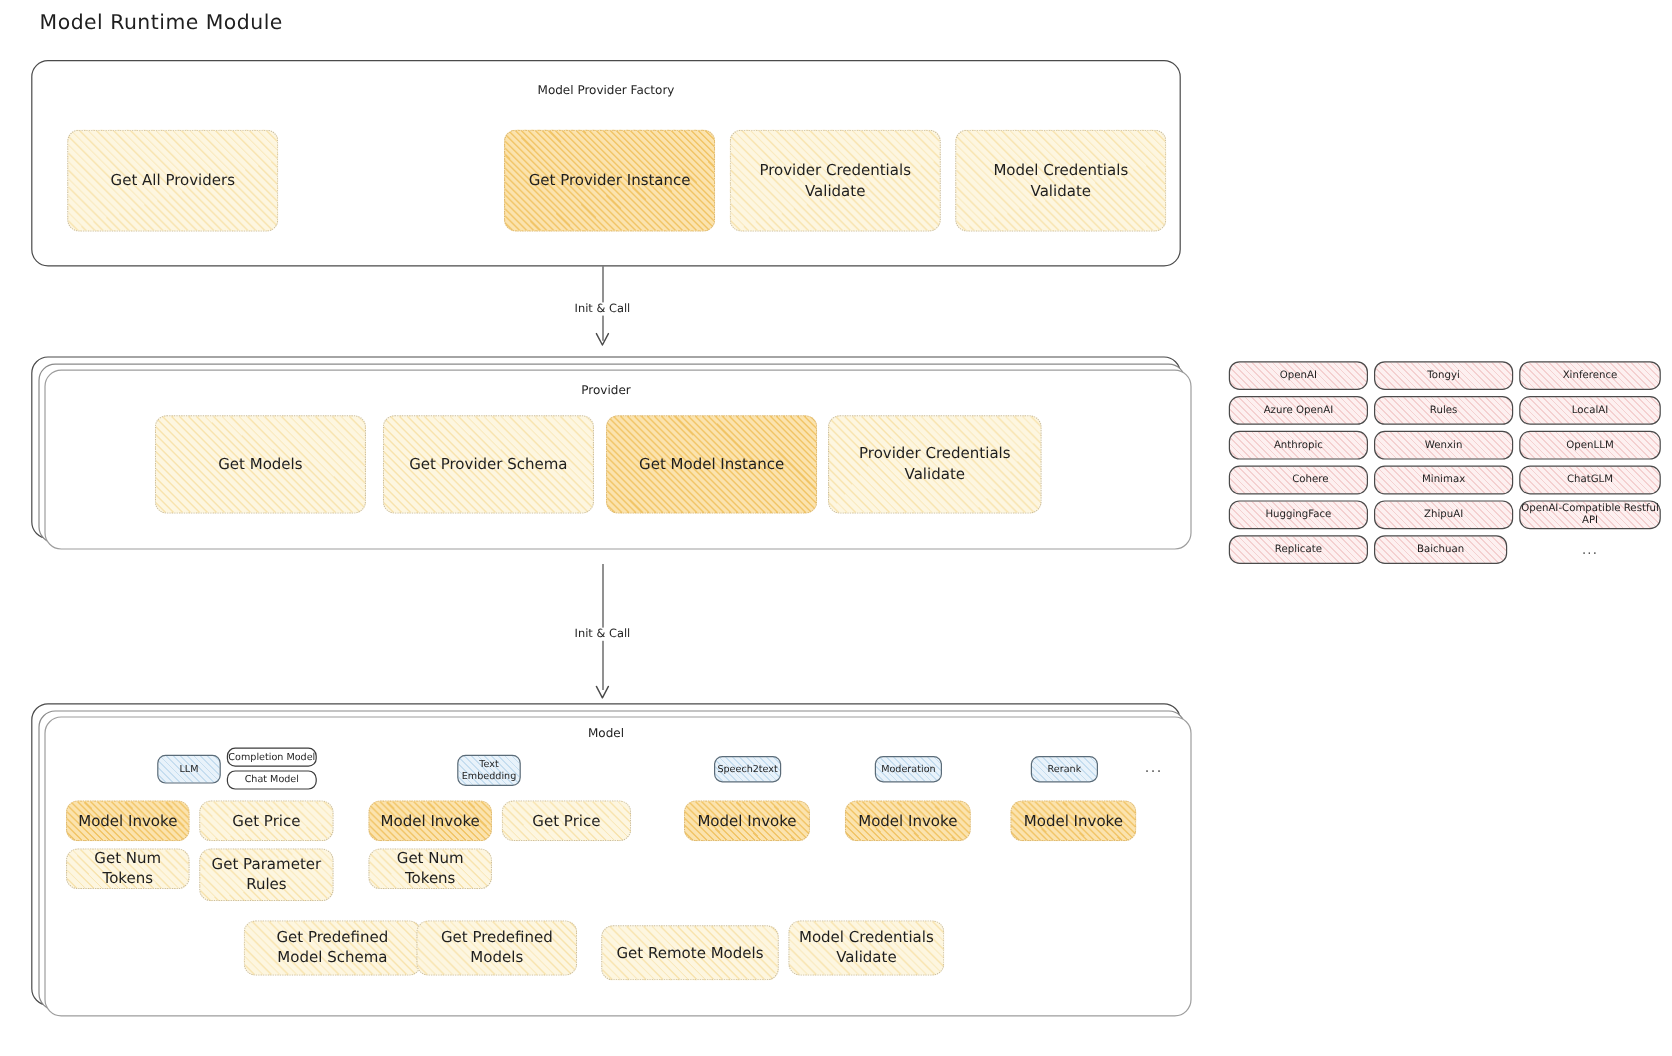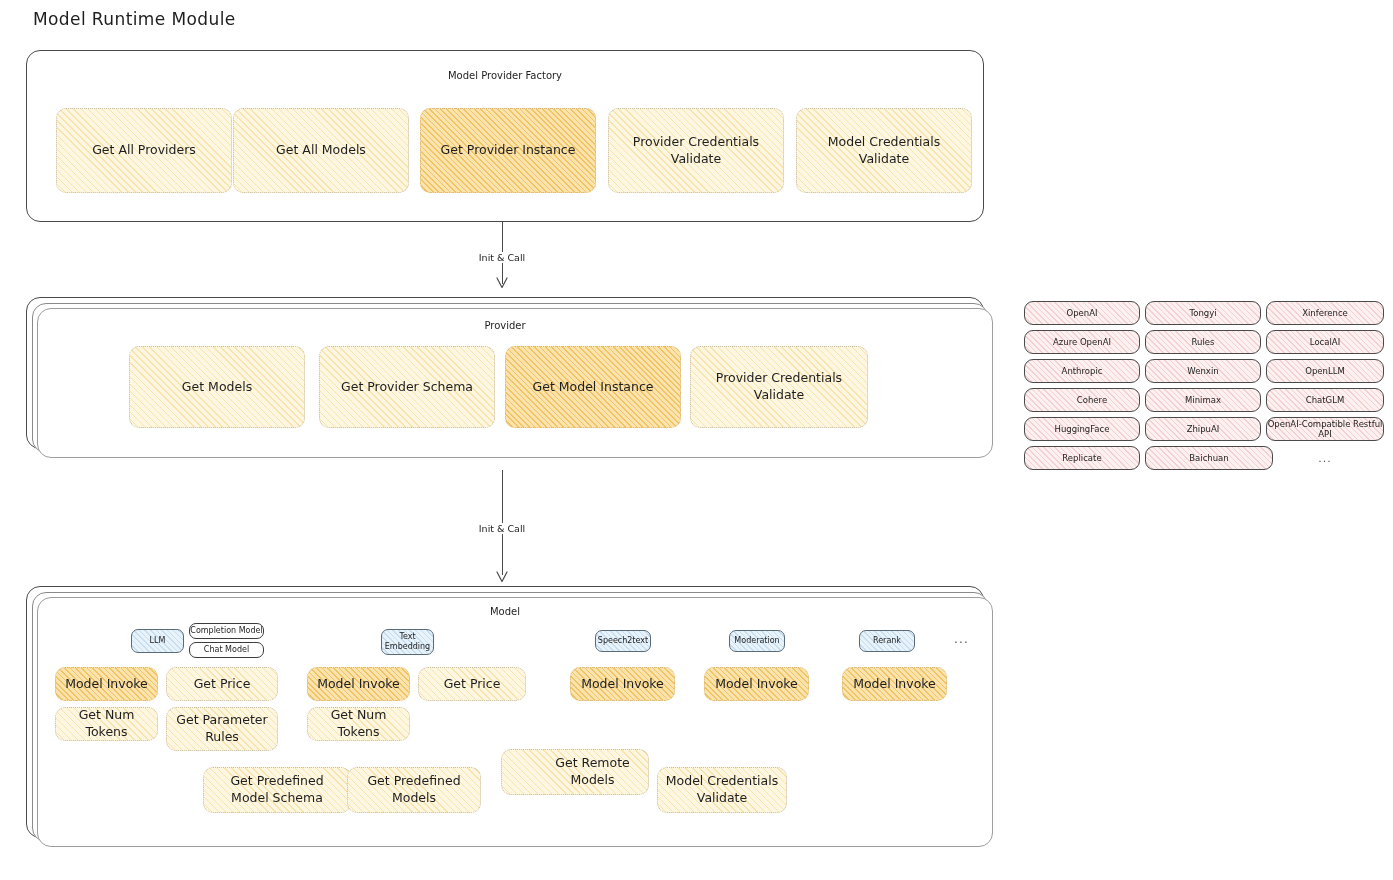--- a/index.html
+++ b/index.html
@@ -116,21 +116,20 @@
 </head>
 <body>
 
 <div id="canvas">
 
   <div class="page-title">Model Runtime Module</div>
 
   <div class="hdbox" style="left:26px;top:50px;width:958px;height:172px;">
     <div class="box-title" style="top:19px;">Model Provider Factory</div>
     <div class="node" style="left:18px;top:57px;width:176px;height:85px;margin-left:11px;">Get All Providers</div>
-    <div class="node" style="left:206px;top:57px;width:176px;height:85px;">Get All Models</div>
     <div class="node hi" style="left:393px;top:57px;width:176px;height:85px;">Get Provider Instance</div>
     <div class="node" style="left:581px;top:57px;width:176px;height:85px;">Provider Credentials Validate</div>
     <div class="node" style="left:769px;top:57px;width:176px;height:85px;">Model Credentials Validate</div>
   </div>
 
   <div class="arrow-line" style="left:502px;top:222px;height:62px;"></div>
   <div class="arrow-label" style="left:502px;top:252px;">Init &amp; Call</div>
   <div class="arrow-head" style="left:502px;top:274px;">
     <svg width="13" height="12" viewBox="0 0 13 12" aria-hidden="true">
       <path d="M1.5 1 L6.5 10.5 L11.5 1" fill="none" stroke="#4a4a4a" stroke-width="1.2" stroke-linecap="round" stroke-linejoin="round"></path>
@@ -152,21 +151,21 @@
     <div class="chip" style="left:0px;top:58px;width:116px;height:24px;">Anthropic</div>
     <div class="chip" style="left:0px;top:87px;width:116px;height:24px;padding-left:20px;">Cohere</div>
     <div class="chip" style="left:0px;top:116px;width:116px;height:24px;">HuggingFace</div>
     <div class="chip" style="left:0px;top:145px;width:116px;height:24px;">Replicate</div>
 
     <div class="chip" style="left:121px;top:0px;width:116px;height:24px;">Tongyi</div>
     <div class="chip" style="left:121px;top:29px;width:116px;height:24px;">Rules</div>
     <div class="chip" style="left:121px;top:58px;width:116px;height:24px;">Wenxin</div>
     <div class="chip" style="left:121px;top:87px;width:116px;height:24px;">Minimax</div>
     <div class="chip" style="left:121px;top:116px;width:116px;height:24px;">ZhipuAI</div>
-    <div class="chip" style="left:121px;top:145px;width:128px;height:24px;">Baichuan</div>
+    <div class="chip" style="left:121px;top:145px;width:111px;height:24px;">Baichuan</div>
 
     <div class="chip" style="left:242px;top:0px;width:118px;height:24px;">Xinference</div>
     <div class="chip" style="left:242px;top:29px;width:118px;height:24px;">LocalAI</div>
     <div class="chip" style="left:242px;top:58px;width:118px;height:24px;">OpenLLM</div>
     <div class="chip" style="left:242px;top:87px;width:118px;height:24px;">ChatGLM</div>
     <div class="chip" style="left:242px;top:116px;width:118px;height:24px;">OpenAI-Compatible Restful API</div>
     <div class="chip plain" style="left:242px;top:145px;width:118px;height:24px;">...</div>
   </div>
 
   <div class="arrow-line" style="left:502px;top:470px;height:105px;"></div>
@@ -200,17 +199,17 @@
     <div class="badge" style="left:702px;top:43px;width:56px;height:22px;">Moderation</div>
     <div class="node hi" style="left:677px;top:80px;width:105px;height:34px;">Model Invoke</div>
 
     <div class="badge" style="left:832px;top:43px;width:56px;height:22px;">Rerank</div>
     <div class="node hi" style="left:815px;top:80px;width:105px;height:34px;">Model Invoke</div>
 
     <div class="ellipsis" style="left:927px;top:45px;">...</div>
 
     <div class="node" style="left:176px;top:180px;width:148px;height:46px;">Get Predefined Model Schema</div>
     <div class="node" style="left:320px;top:180px;width:134px;height:46px;">Get Predefined Models</div>
-    <div class="node" style="left:474px;top:162px;width:148px;height:46px;padding-left:41px;">Get Remote Models</div>
+    <div class="node" style="left:474px;top:184px;width:148px;height:46px;">Get Remote Models</div>
     <div class="node" style="left:630px;top:180px;width:130px;height:46px;">Model Credentials Validate</div>
   </div>
 
 </div>
 
 </body></html>

